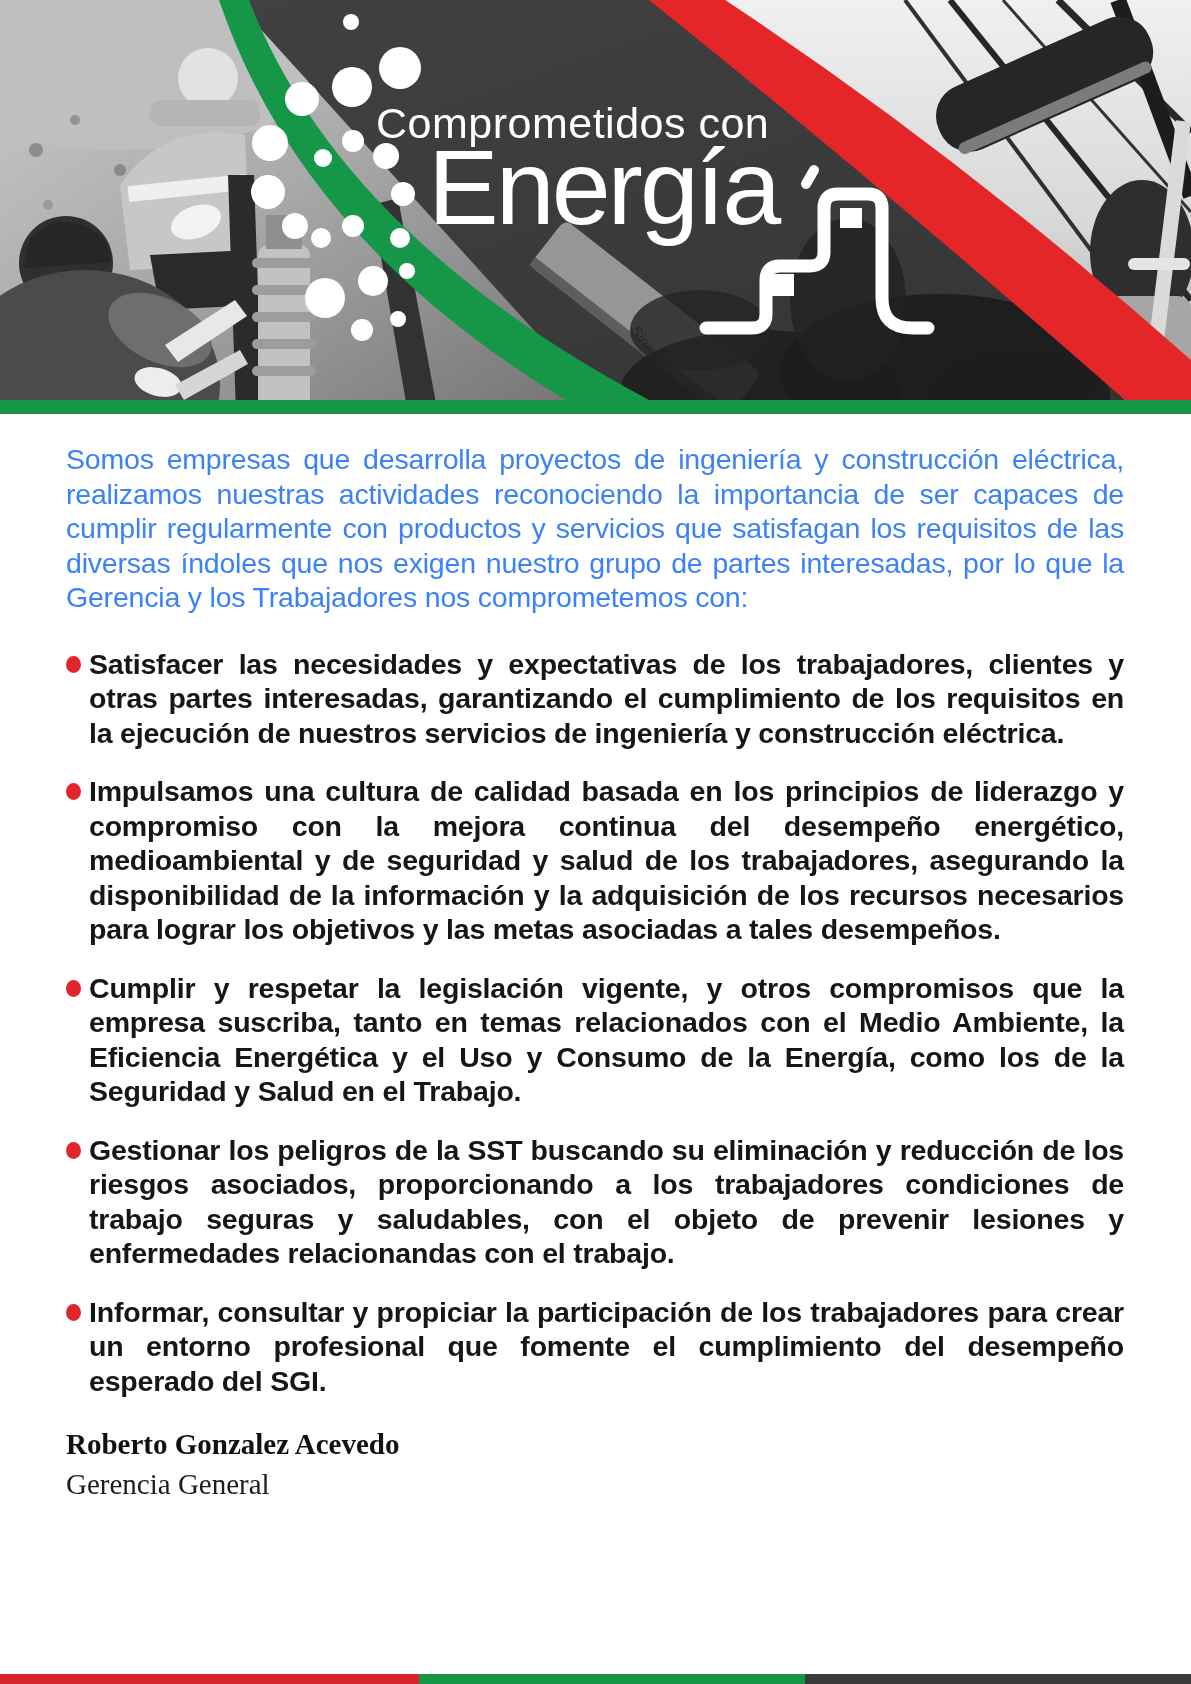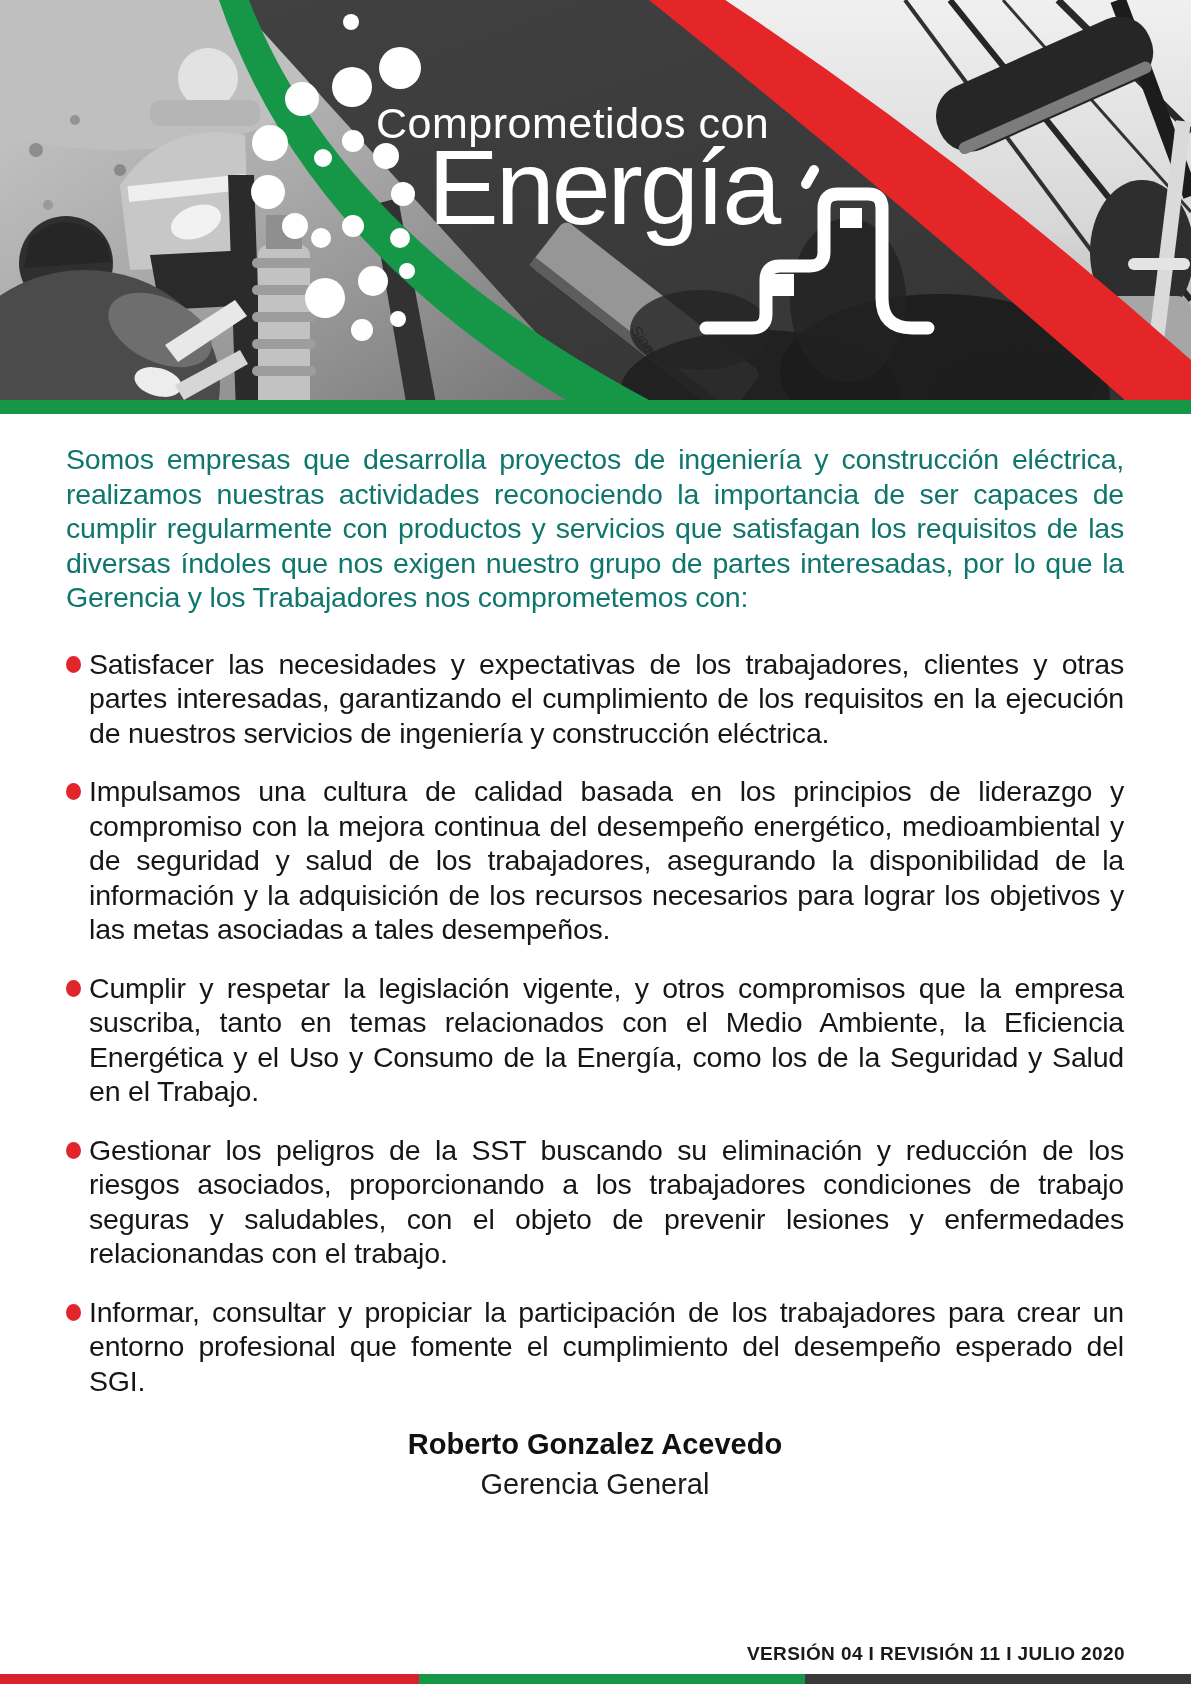--- a/index.html
+++ b/index.html
@@ -40,43 +40,43 @@
 
   
   main { padding: 28px 67px 0 66px; }
   .intro {
     margin: 0 0 32px 0;
     font-size: 28.5px;
     line-height: 34.5px;
     letter-spacing: -0.2px;
     text-align: justify;
     hyphens: auto;
-    color: #0f766e;
-  }
-  .commitments { list-style: none; margin: 0; padding: 0; }
+    color: #3b82f6;
+  }
+  .commitments { list-style: none; margin: 0; padding: 0; font-weight: bold; }
   .commitments li {
     position: relative;
     padding-left: 23px;
     margin: 0 0 24px 0;
     font-size: 28.5px;
     line-height: 34.5px;
     letter-spacing: -0.2px;
     text-align: justify;
     hyphens: auto;
     color: #161616;
   }
   .dot {
     position: absolute;
     left: 0; top: 9px;
     width: 15px; height: 17px;
     border-radius: 50%;
     background: #e0262c;
   }
 
-  .signature { margin-top: 28px; text-align: center; }
+  .signature { margin-top: 28px; text-align: left; font-family: Liberation Serif, serif; }
   .sig-name { font-size: 29px; font-weight: bold; color: #111111; line-height: 36px; }
   .sig-title { font-size: 29px; color: #1c1c1c; line-height: 36px; margin-top: 4px; }
 
   
   .version {
     position: absolute;
     right: 66px;
     bottom: 19px;
     font-size: 19px;
     font-weight: bold;
@@ -265,20 +265,19 @@
         <span>Informar, consultar y propiciar la participación de los trabajadores para crear un entorno profesional que fomente el cumplimiento del desempeño esperado del SGI.</span>
       </li>
       </ul>
 
     <div class="signature">
       <div class="sig-name">Roberto Gonzalez Acevedo</div>
       <div class="sig-title">Gerencia General</div>
     </div>
   </main>
 
-  <div class="version">VERSIÓN 04 I REVISIÓN 11 I JULIO 2020</div>
   <div class="stripe">
     <span class="s-red"></span>
     <span class="s-green"></span>
     <span class="s-dark"></span>
   </div>
 
 </div>
 
 </body></html>

